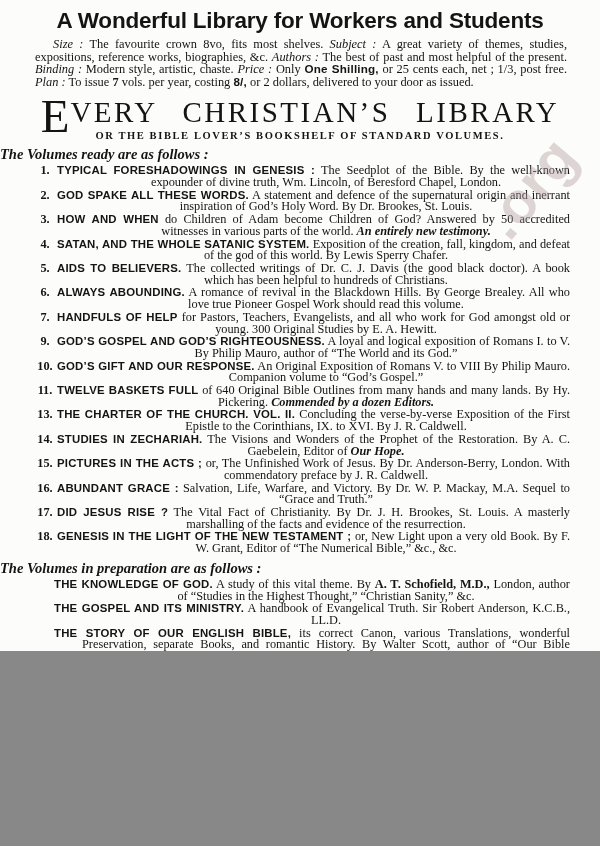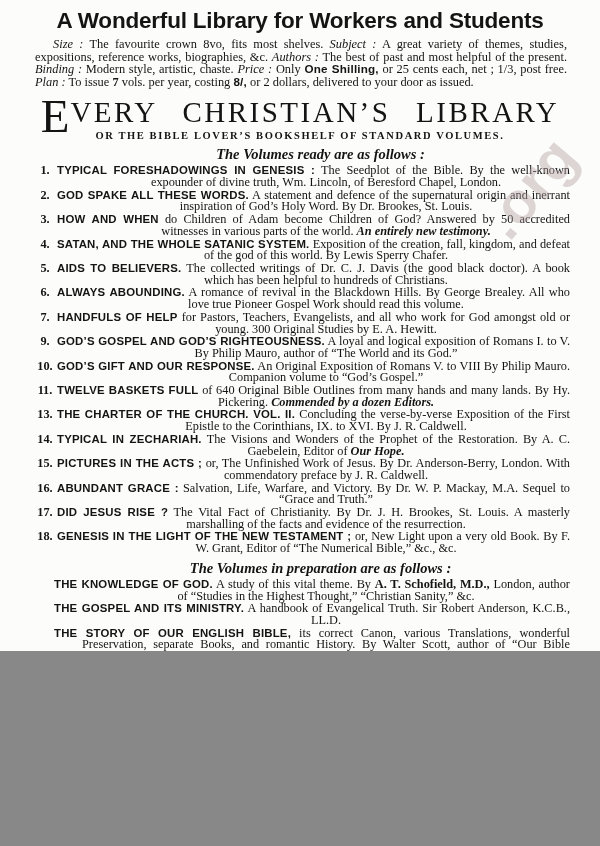--- a/index.html
+++ b/index.html
@@ -25,22 +25,22 @@
   .masthead { margin-top:8px; text-align:center; white-space:nowrap; }
   .masthead .initial {
     font-size:47px; line-height:28px; vertical-align:-10px; letter-spacing:1px;
   }
   .masthead .rest { font-size:29px; letter-spacing:2.5px; word-spacing:16px; }
   .subtitle {
     text-align:center; font-weight:bold;
     font-size:10.5px; letter-spacing:1.6px;
   }
   .section-head {
-    margin:5px 0 3px; text-align:center; font-style:italic; font-weight:bold;
-    font-size:14.5px; line-height:16px;padding-left:41px;
+    margin:5px 0 3px; font-style:italic; font-weight:bold;
+    font-size:14.5px; line-height:16px;
   }
 
   
   .list { margin:0 30px 0 36px; }
   .item {
     padding-left:46px; text-indent:-46px;
     font-size:12.3px; line-height:11.7px; margin-bottom:1px;
     text-align:justify; text-align-last:center;
   }
   .prep-list .item { text-indent:-28px; }
@@ -125,21 +125,21 @@
 
         <div class="item"><span class="num">9.</span><span class="title">GOD’S GOSPEL AND GOD’S RIGHTEOUSNESS.</span> <span><span class="s-p">A loyal and logical exposition of Romans I. to V.  By Philip Mauro, author of “The World and its God.”</span></span></div>
 
         <div class="item"><span class="num">10.</span><span class="title">GOD’S GIFT AND OUR RESPONSE.</span> <span><span class="s-p">An Original Exposition of Romans V. to VIII By Philip Mauro.  Companion volume to “God’s Gospel.”</span></span></div>
 
         <div class="item"><span class="num">11.</span><span class="title">TWELVE BASKETS FULL</span> <span><span class="s-p">of 640 Original Bible Outlines from many hands and many lands.  By Hy. Pickering.  </span><span class="s-bi">Commended by a dozen Editors.</span></span></div>
 
 
         <div class="item"><span class="num">13.</span><span class="title">THE CHARTER OF THE CHURCH. VOL. II.</span> <span><span class="s-p">Concluding the verse-by-verse Exposition of the First Epistle to the Corinthians, IX. to XVI.  By J. R. Caldwell.</span></span></div>
 
-        <div class="item"><span class="num">14.</span><span class="title">TYPICAL IN ZECHARIAH.</span> <span><span class="s-p">The Visions and Wonders of the Prophet of the Restoration.  By A. C. Gaebelein, Editor of </span><span class="s-bi">Our Hope.</span></span></div>
+        <div class="item"><span class="num">14.</span><span class="title">STUDIES IN ZECHARIAH.</span> <span><span class="s-p">The Visions and Wonders of the Prophet of the Restoration.  By A. C. Gaebelein, Editor of </span><span class="s-bi">Our Hope.</span></span></div>
 
         <div class="item"><span class="num">15.</span><span class="title">PICTURES IN THE ACTS ;</span> <span><span class="s-p">or, The Unfinished Work of Jesus.  By Dr. Anderson-Berry, London.  With commendatory preface by J. R. Caldwell.</span></span></div>
 
         <div class="item"><span class="num">16.</span><span class="title">ABUNDANT GRACE :</span> <span><span class="s-p">Salvation, Life, Warfare, and Victory.  By Dr. W. P. Mackay, M.A.  Sequel to “Grace and Truth.”</span></span></div>
 
         <div class="item"><span class="num">17.</span><span class="title">DID JESUS RISE ?</span> <span><span class="s-p">The Vital Fact of Christianity.  By Dr. J. H. Brookes, St. Louis.  A masterly marshalling of the facts and evidence of the resurrection.</span></span></div>
 
         <div class="item"><span class="num">18.</span><span class="title">GENESIS IN THE LIGHT OF THE NEW TESTAMENT ;</span> <span><span class="s-p">or, New Light upon a very old Book.  By F. W. Grant, Editor of “The Numerical Bible,” &amp;c., &amp;c.</span></span></div>
       </div>
 

